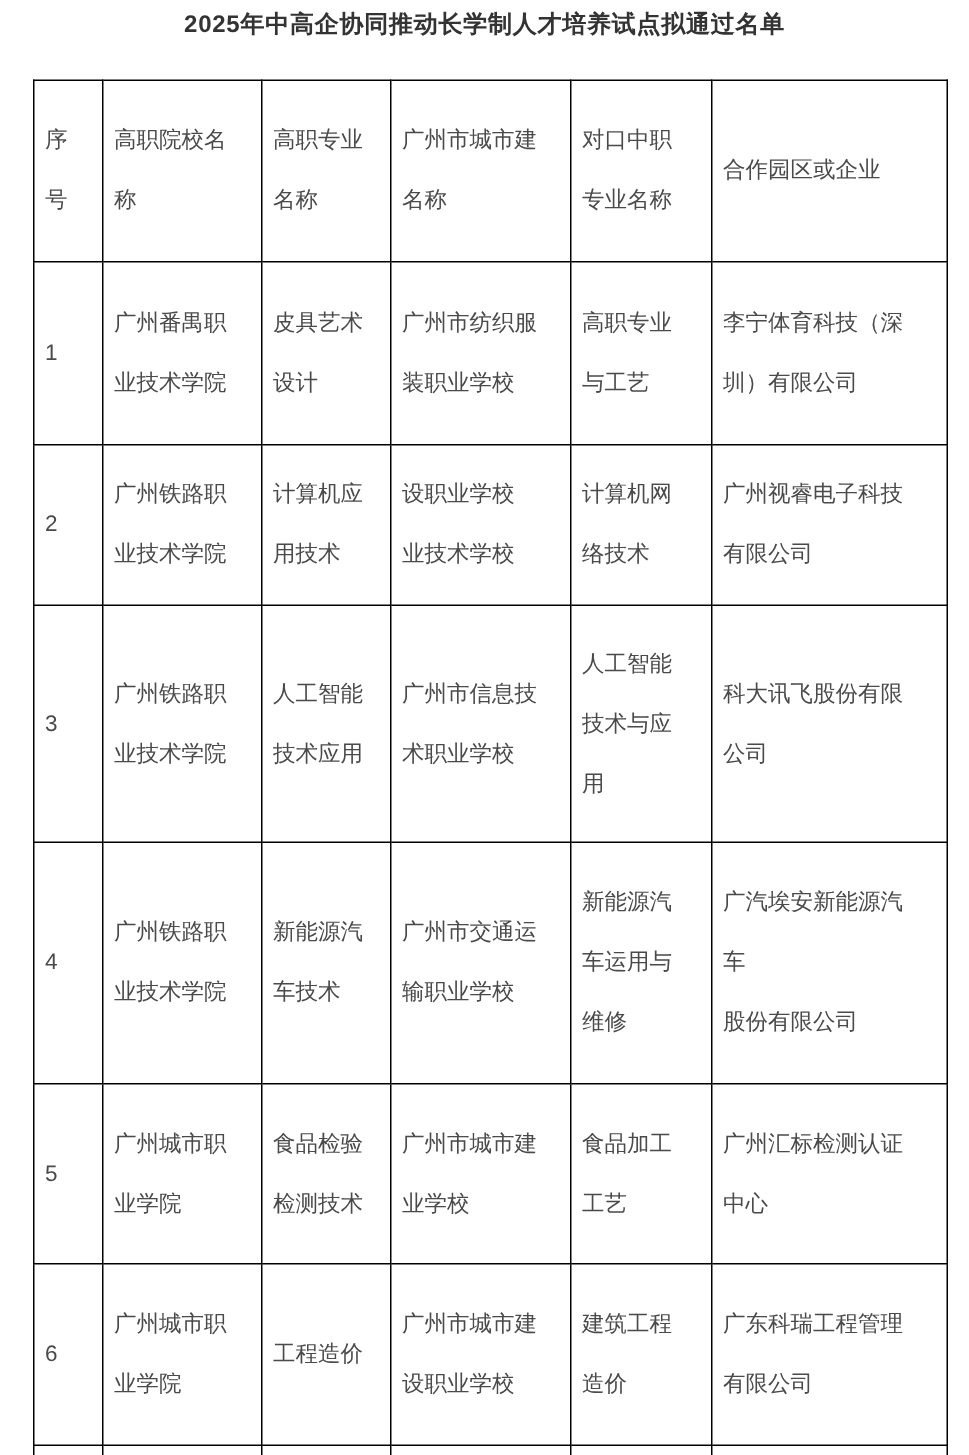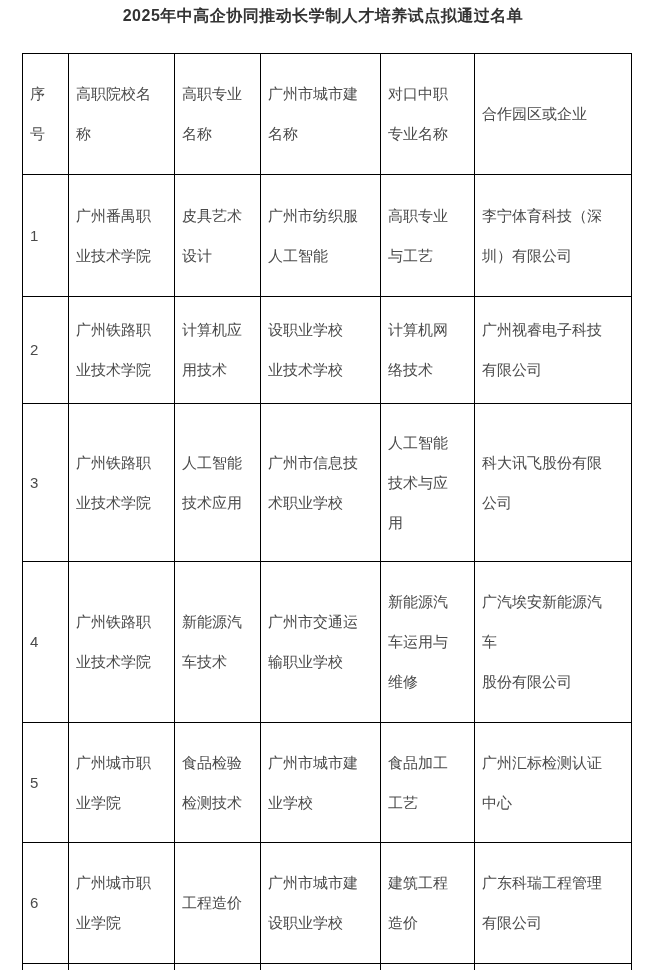--- a/index.html
+++ b/index.html
@@ -91,21 +91,21 @@
         <td>合作园区或企业</td>
       </tr>
 
       <tr class="r-1">
         <td>1</td>
         <td>广州番禺职
 业技术学院</td>
         <td>皮具艺术
 设计</td>
         <td>广州市纺织服
-人工智能</td>
+装职业学校</td>
         <td>高职专业
 与工艺</td>
         <td>李宁体育科技（深
 圳）有限公司</td>
       </tr>
 
       <tr class="r-2">
         <td>2</td>
         <td>广州铁路职
 业技术学院</td>

